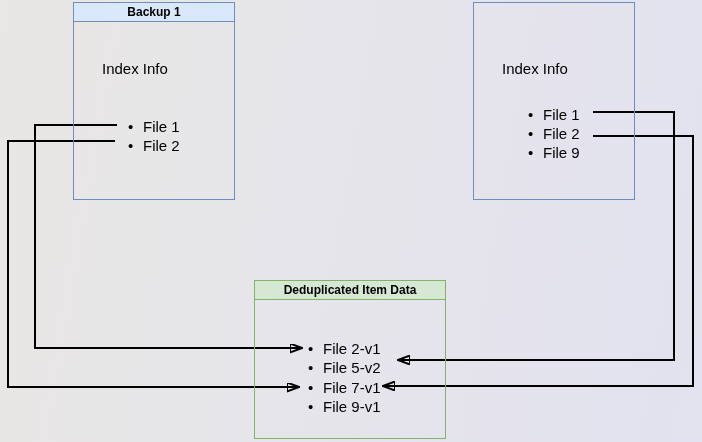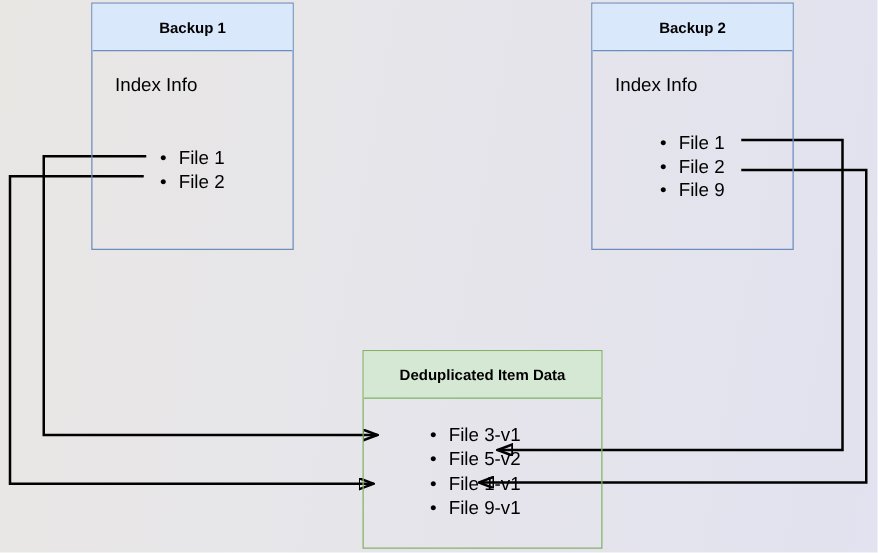--- a/index.html
+++ b/index.html
@@ -8,33 +8,33 @@
     width:702px;height:442px;
     overflow:hidden;
     background:linear-gradient(100deg,#e9e7e4 0%,#e6e5ea 45%,#e2e2f0 100%);
     font-family:"Liberation Sans",sans-serif;
     color:#000;
   }
   .connectors{position:absolute;left:0;top:0;width:702px;height:442px;}
   .connectors path{fill:none;stroke:#010101;stroke-width:2;}
   .box{position:absolute;border:1px solid;box-sizing:border-box;background:transparent;}
   .box-header{
-    height:38px;box-sizing:border-box;
+    height:19px;box-sizing:border-box;
     display:flex;align-items:center;justify-content:center;
     font-size:12px;font-weight:bold;
     border-bottom:1px solid;
   }
   .blue-box{border-color:#6c8ebf;}
   .blue-box .box-header{background:#dae8fc;border-color:#6c8ebf;}
-  .green-box{border-color:#82b366;margin-left:36px;}
+  .green-box{border-color:#82b366;}
   .green-box .box-header{background:#d5e8d4;border-color:#82b366;}
   .backup1-box{left:73px;top:2px;width:162px;height:198px;}
   .backup2-box{left:473px;top:2px;width:162px;height:198px;}
   .dedup-box{left:254px;top:280px;width:192px;height:159px;}
-  .index-label{position:absolute;left:18px;top:57px;font-size:15px;}
+  .index-label{position:absolute;left:28px;top:57px;font-size:15px;}
   .file-list{
     position:absolute;margin:0;padding:0;list-style:none;
     font-size:15px;line-height:19px;
   }
   .file-list li::before{
     content:"\2022";
     display:inline-block;width:15px;
   }
   .backup1-box .file-list{left:54px;top:114px;}
   .backup2-box .file-list{left:54px;top:102px;}
@@ -60,32 +60,31 @@
   <div class="box blue-box backup1-box">
     <div class="box-header">Backup 1</div>
     <div class="index-label">Index Info</div>
     <ul class="file-list">
       <li>File 1</li>
       <li>File 2</li>
     </ul>
   </div>
 
   <div class="box blue-box backup2-box">
-    <div class="box-header">Backup 2</div>
     <div class="index-label">Index Info</div>
     <ul class="file-list">
       <li>File 1</li>
       <li>File 2</li>
       <li>File 9</li>
     </ul>
   </div>
 
   <div class="box green-box dedup-box">
     <div class="box-header">Deduplicated Item Data</div>
     <ul class="file-list">
-      <li>File 3-v1</li>
+      <li>File 2-v1</li>
       <li>File 5-v2</li>
-      <li>File 1-v1</li>
+      <li>File 7-v1</li>
       <li>File 9-v1</li>
     </ul>
   </div>
 
 </div>
 
 </body></html>

